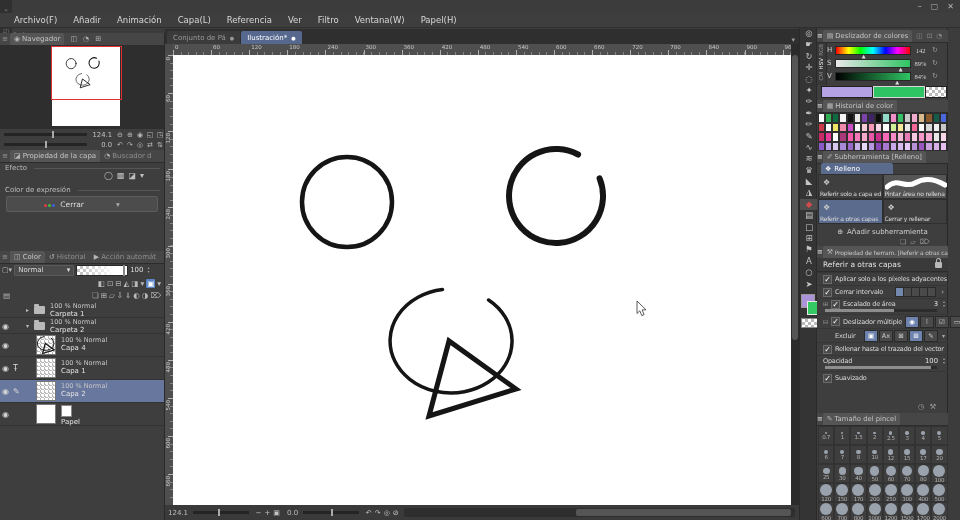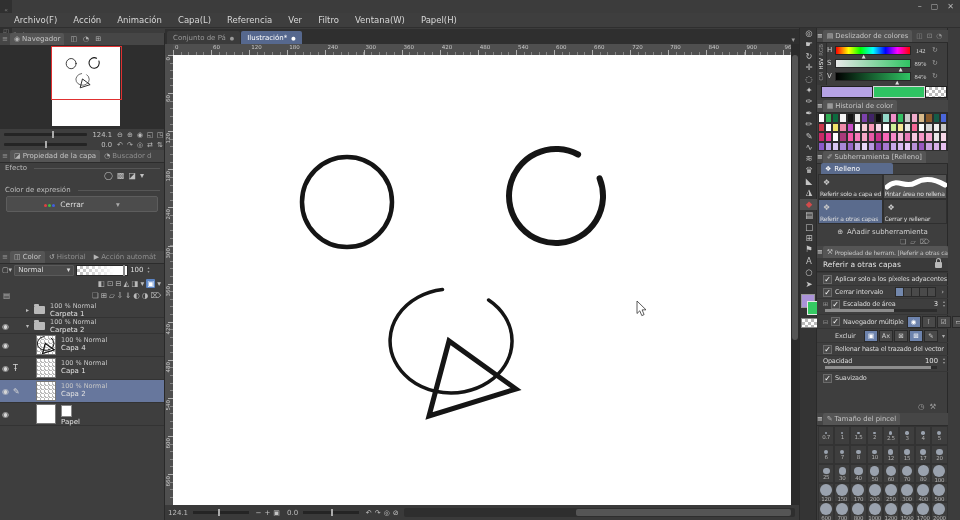--- a/index.html
+++ b/index.html
@@ -140,21 +140,21 @@
 <div id="app">
 
   <div id="winctl" class="abs">
     <span>–</span>
     <span>▢</span>
     <span>✕</span>
   </div>
 
   <div id="menubar" class="abs">
       <span class="mitem">Archivo(F)</span>
-      <span class="mitem">Acción</span>
+      <span class="mitem">Añadir</span>
       <span class="mitem">Animación</span>
       <span class="mitem">Capa(L)</span>
       <span class="mitem">Referencia</span>
       <span class="mitem">Ver</span>
       <span class="mitem">Filtro</span>
       <span class="mitem">Ventana(W)</span>
       <span class="mitem">Papel(H)</span>
     </div>
 
   <div id="leftchev" class="abs">
@@ -725,21 +725,21 @@
           <span>▴</span>
           <span>▾</span>
         </span>
         <div class="tptrack">
           <div class="tpfill" style="width: 62%;"></div>
         </div>
       </div>
       <div class="tprow" style="height: 14px;">
         <span class="expander">⊟</span>
         <div class="cb">✓</div>
-        <span class="tplabel">Navegador múltiple</span>
+        <span class="tplabel">Deslizador múltiple</span>
         <div class="flex" style="margin-left: auto; gap: 1px;">
           <span class="tpic sel">◉</span>
           <span class="tpic">⊺</span>
           <span class="tpic">☑</span>
           <span class="tpic">▭</span>
         </div>
       </div>
       <div class="tprow" style="height: 14px;">
         <span class="tplabel" style="margin-left: 12px;">Excluir</span>
         <div class="flex" style="margin-left: auto; gap: 1px;">

